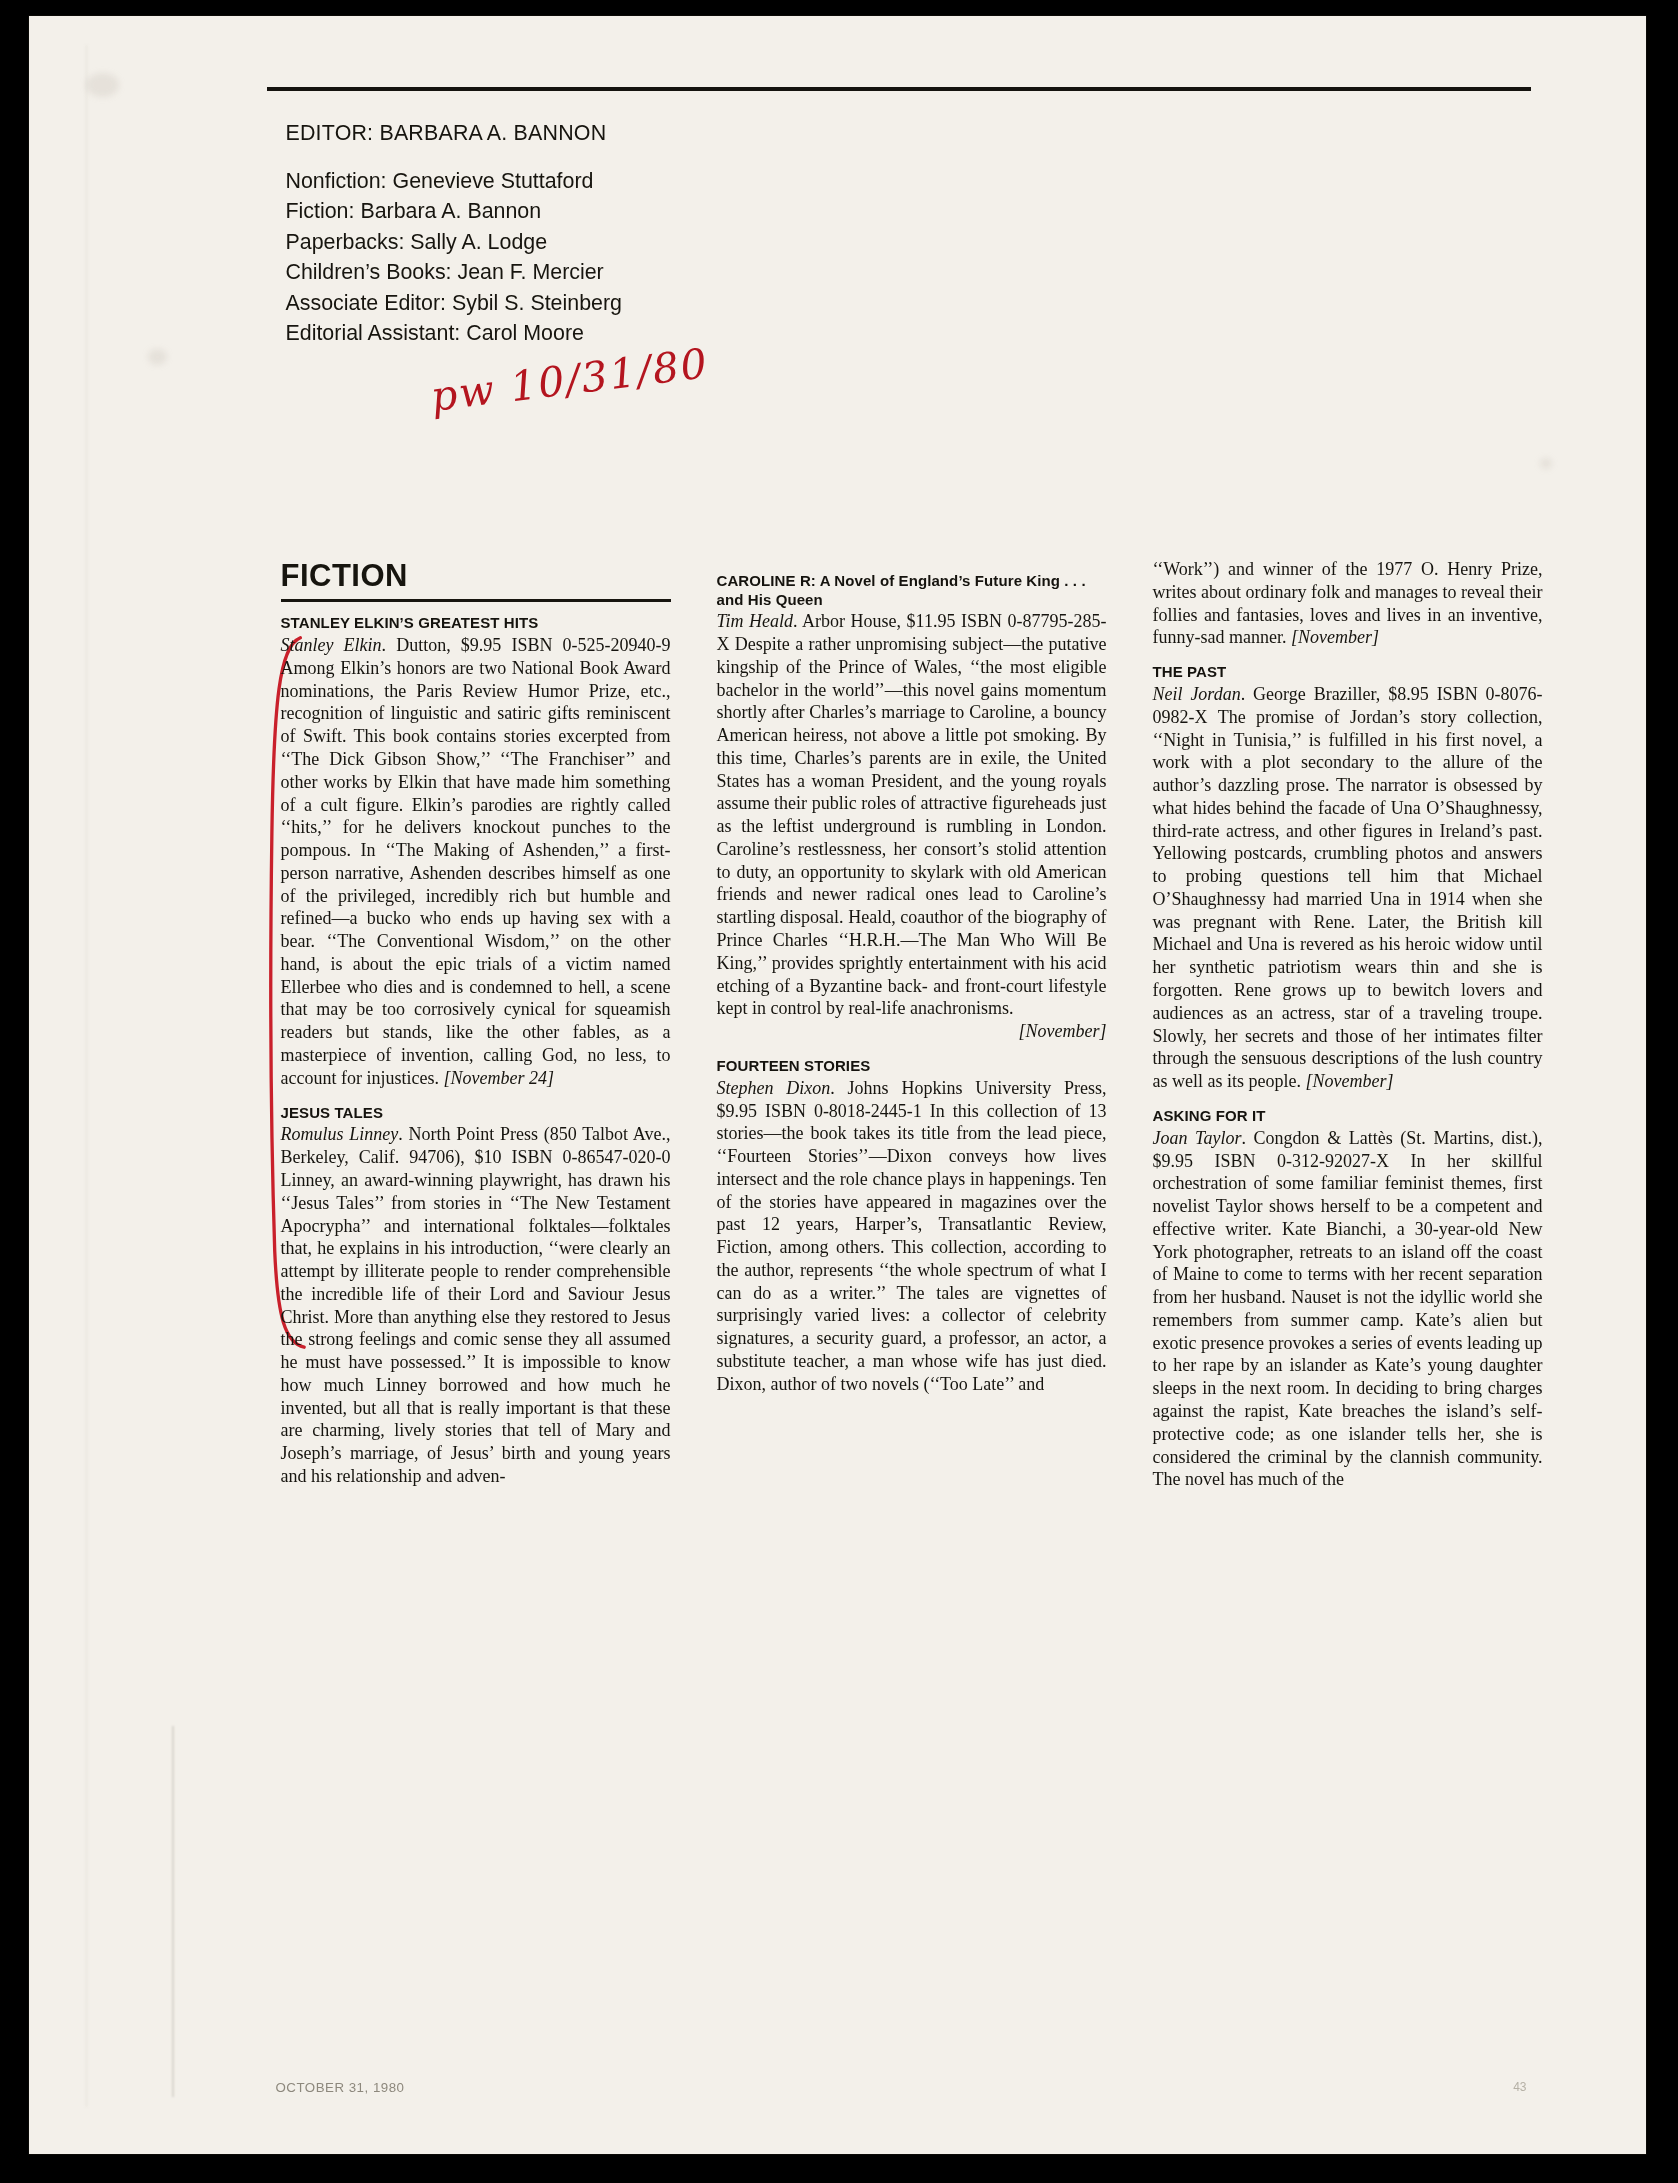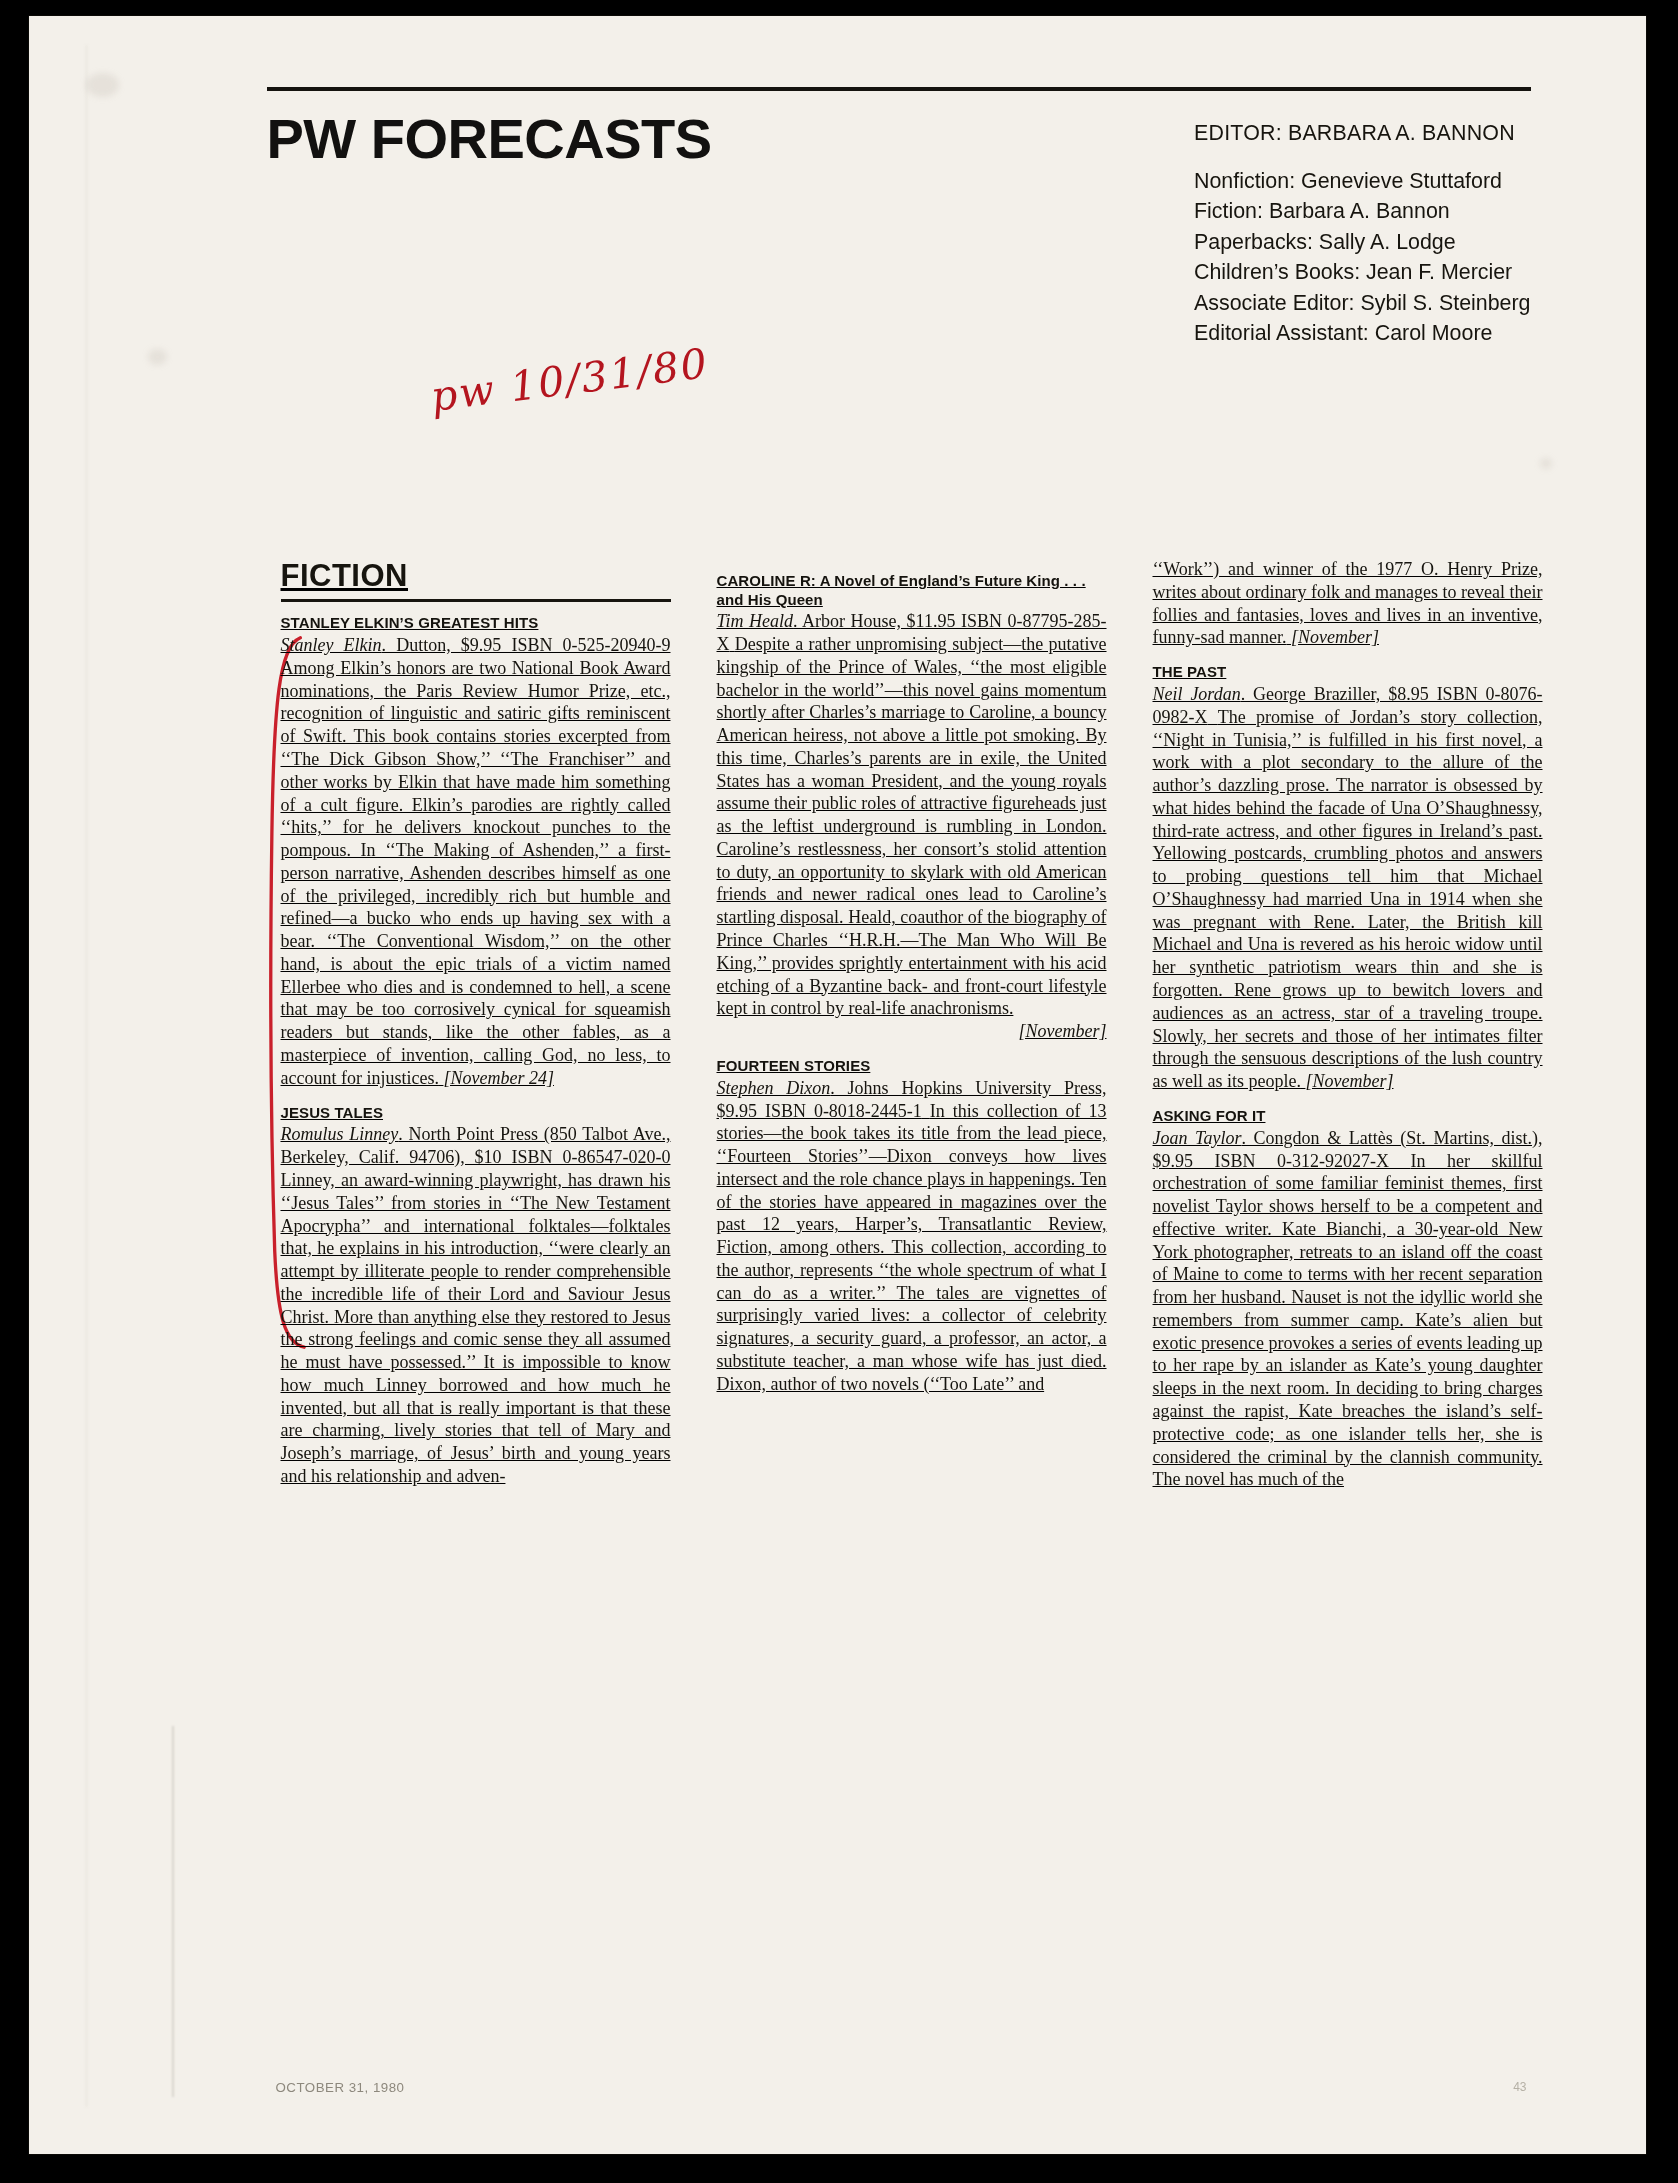--- a/index.html
+++ b/index.html
@@ -96,21 +96,20 @@
   #columns {
     position: absolute;
     left: 252px;
     top: 542px;
     width: 1264px;
     display: flex;
     gap: 46px;
   }
   .column {
     width: 390px;
-    text-decoration: underline;
   }
   
   #fiction-head {
     font-family: "Liberation Sans", sans-serif;
     font-size: 31px;
     font-weight: bold;
     letter-spacing: 0.5px;
     color: #17150f;
     padding-bottom: 4.8px;
   }
@@ -184,21 +183,20 @@
 
   <div class="blotch" style="left:57px; top:57px; width:33px; height:24px;"></div>
   <div class="blotch" style="left:119px; top:333px; width:19px; height:16px;"></div>
   <div class="blotch" style="left:1511px; top:442px; width:12.4px; height:10.5px;"></div>
   <div class="fold" style="left:143px; top:1710px; width:2.9px; height:371px; background:rgba(140,130,115,0.25); filter:blur(1px);"></div>
   <div class="fold" style="left:57px; top:28.5px; width:1.9px; height:2062px; background:rgba(150,142,128,0.18); filter:blur(1.4px);"></div>
 
   <div id="masthead">
     <div class="rule-top"></div>
     <div id="masthead-inner">
-      <div id="pw-title">PW FORECASTS</div>
       <div id="credits">
         <div class="editor-line">EDITOR: BARBARA A. BANNON</div>
         <div class="credit-line">Nonfiction: Genevieve Stuttaford</div>
         <div class="credit-line">Fiction: Barbara A. Bannon</div>
         <div class="credit-line">Paperbacks: Sally A. Lodge</div>
         <div class="credit-line">Children’s Books: Jean F. Mercier</div>
         <div class="credit-line">Associate Editor: Sybil S. Steinberg</div>
         <div class="credit-line">Editorial Assistant: Carol Moore</div>
       </div>
     </div>

